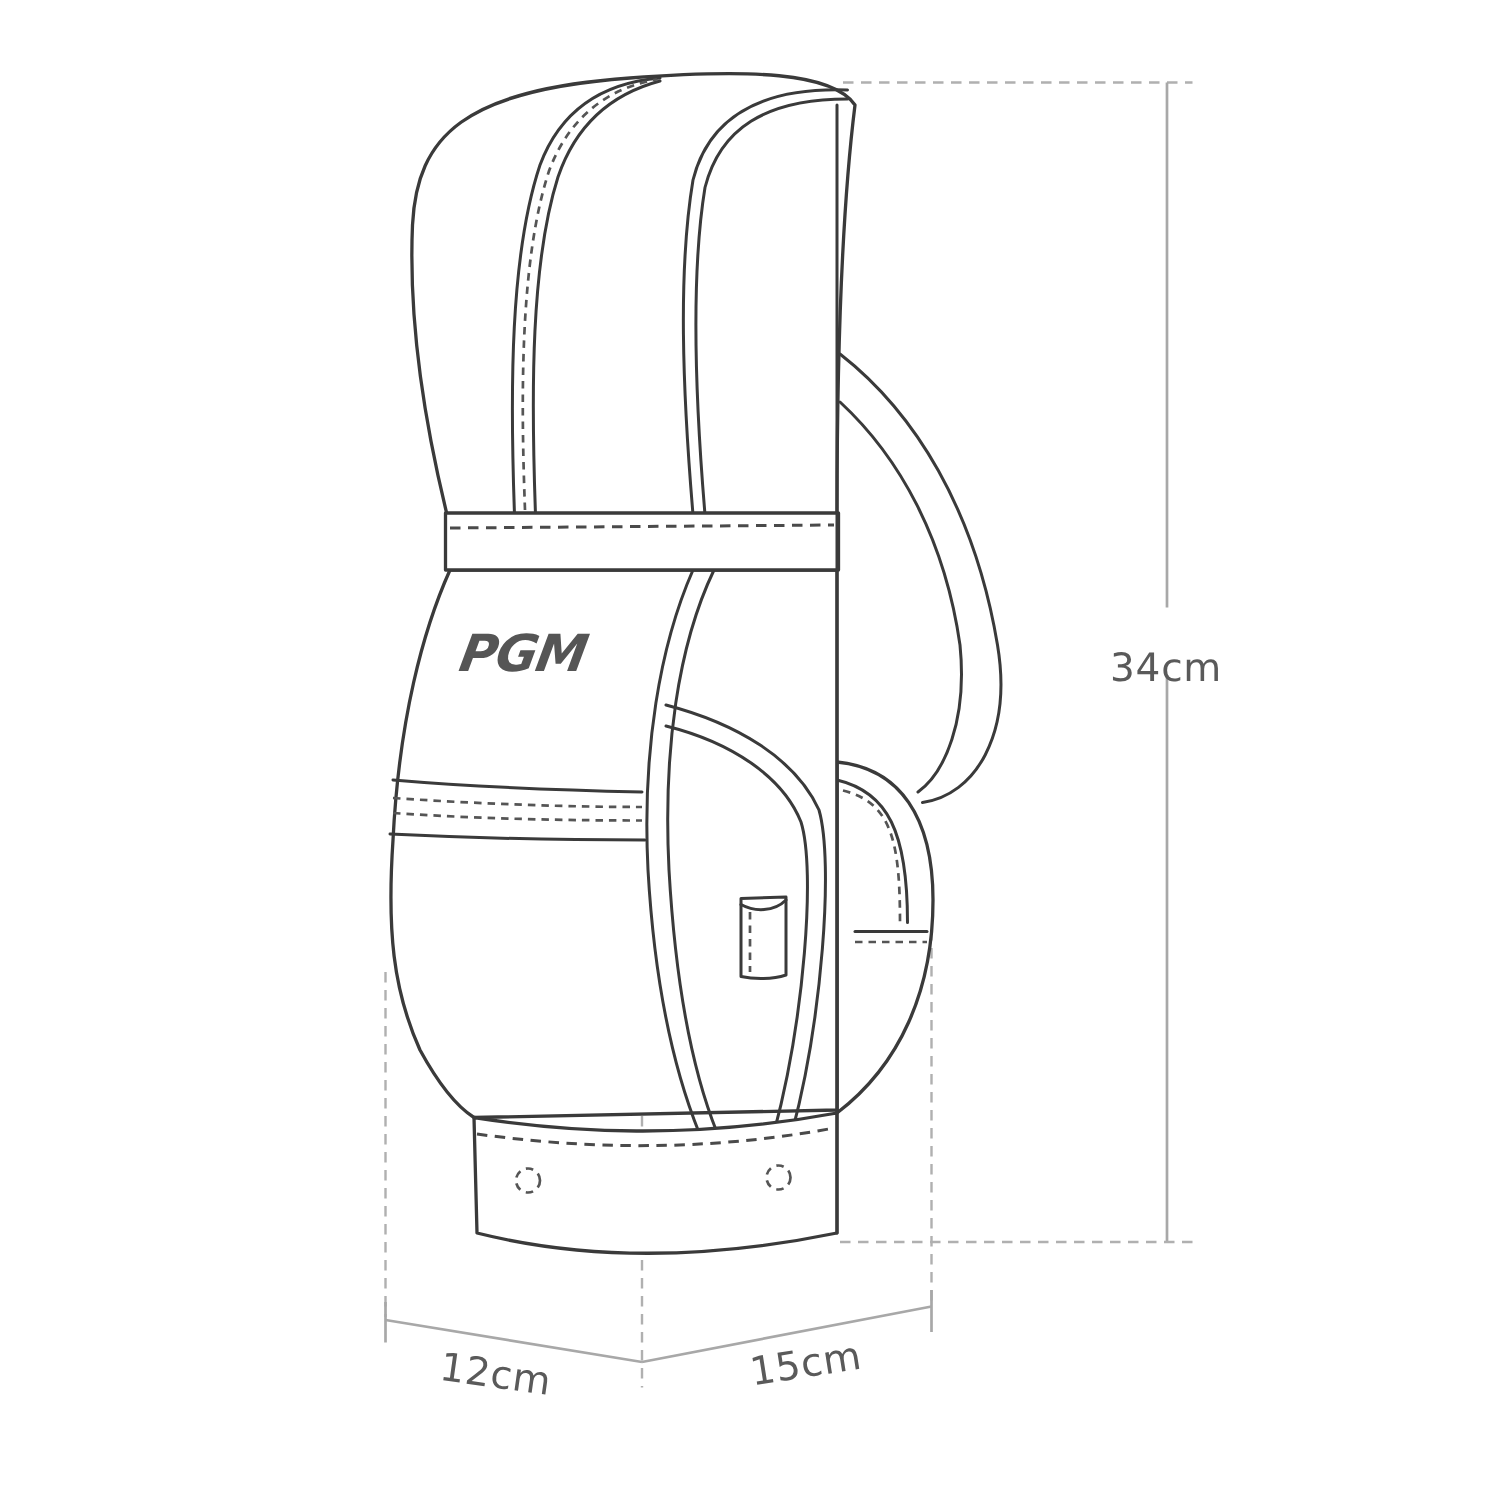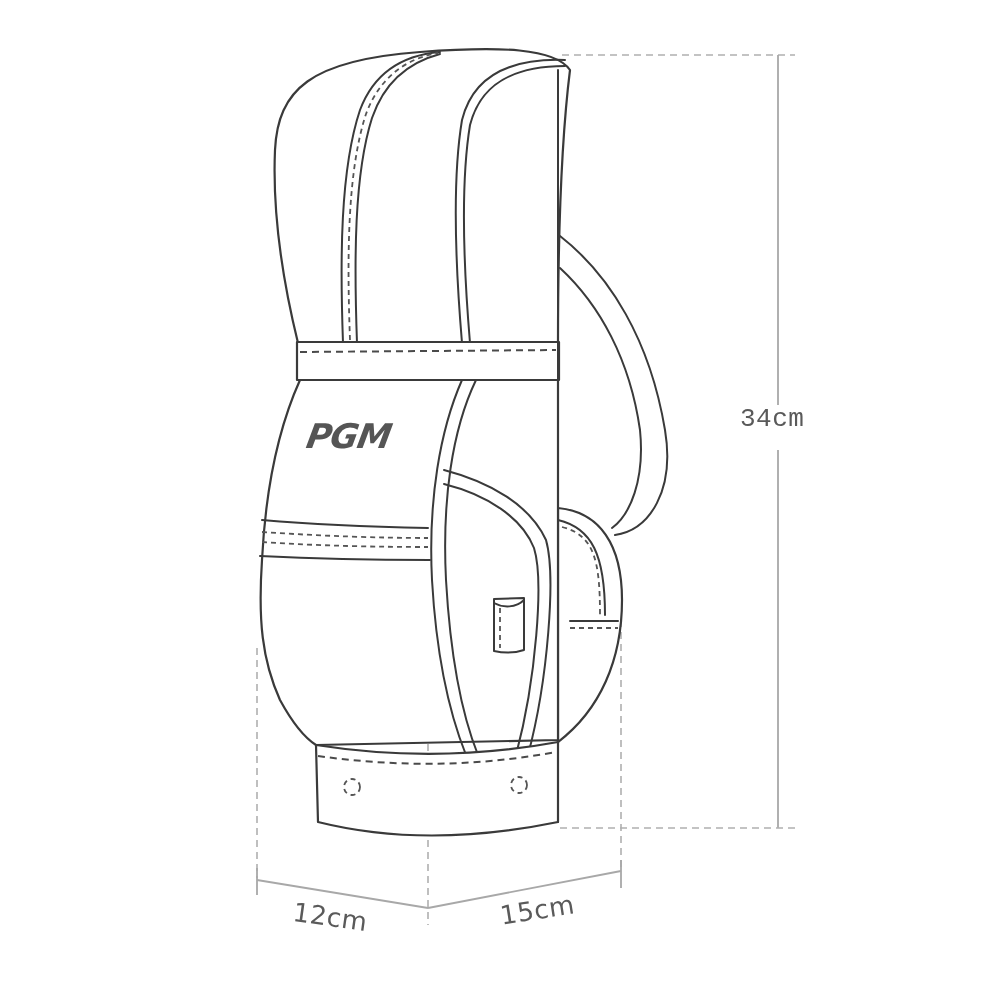--- a/index.html
+++ b/index.html
@@ -90,16 +90,16 @@
 
       <rect class="ol" x="297" y="342" width="262" height="38"></rect>
       <line class="st" x1="300" y1="352" x2="556" y2="350"></line>
     </g>
 
     <line class="ln" x1="558" y1="70" x2="558" y2="822"></line>
   </svg>
 
   <div class="logo">PGM</div>
 
-  <div class="lbl" style="left:740px; top:404px;font-family:Liberation Mono, monospace;">34cm</div>
+  <div class="lbl" style="left:740px; top:431px;">34cm</div>
   <div class="lbl" style="left:293px; top:902px; transform: rotate(8deg);">12cm</div>
   <div class="lbl" style="left:500px; top:895px; transform: rotate(-9deg);">15cm</div>
 </div>
 
 </body></html>

